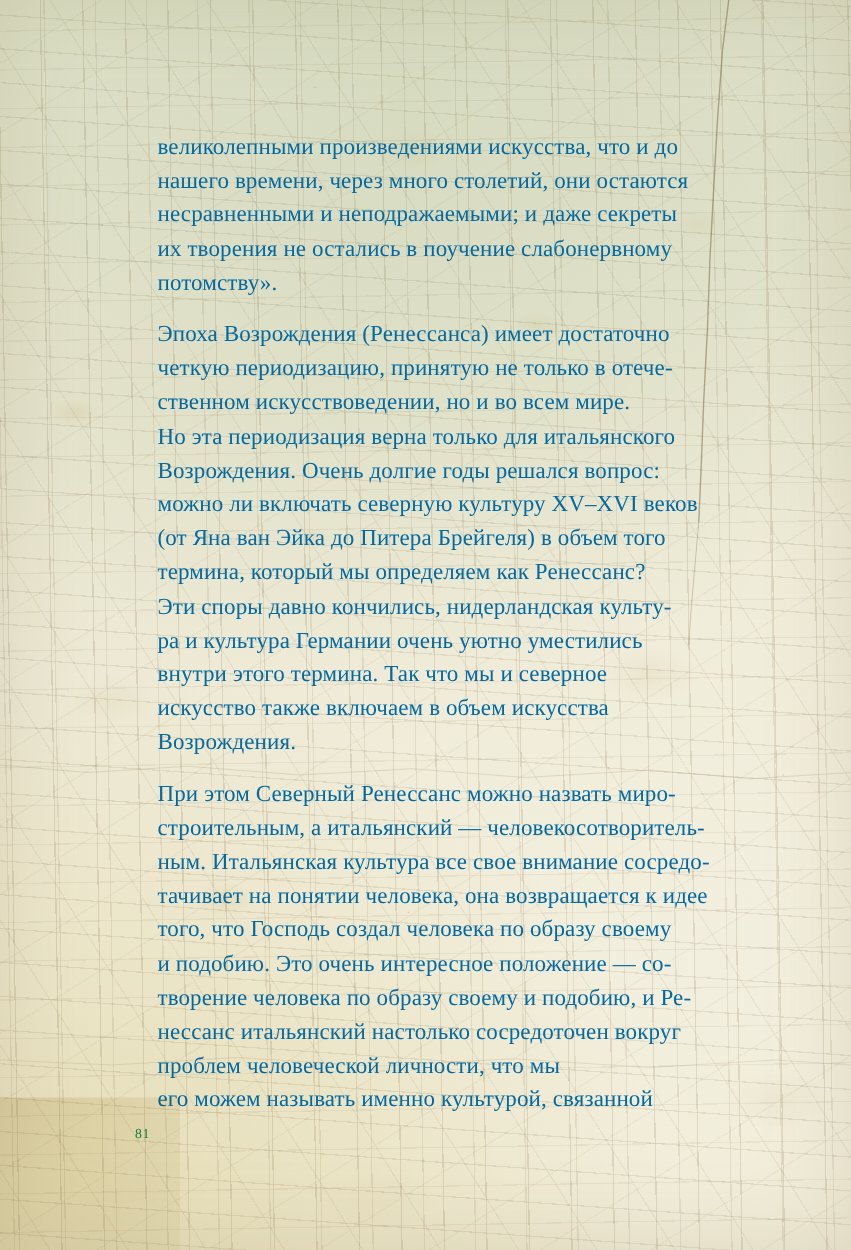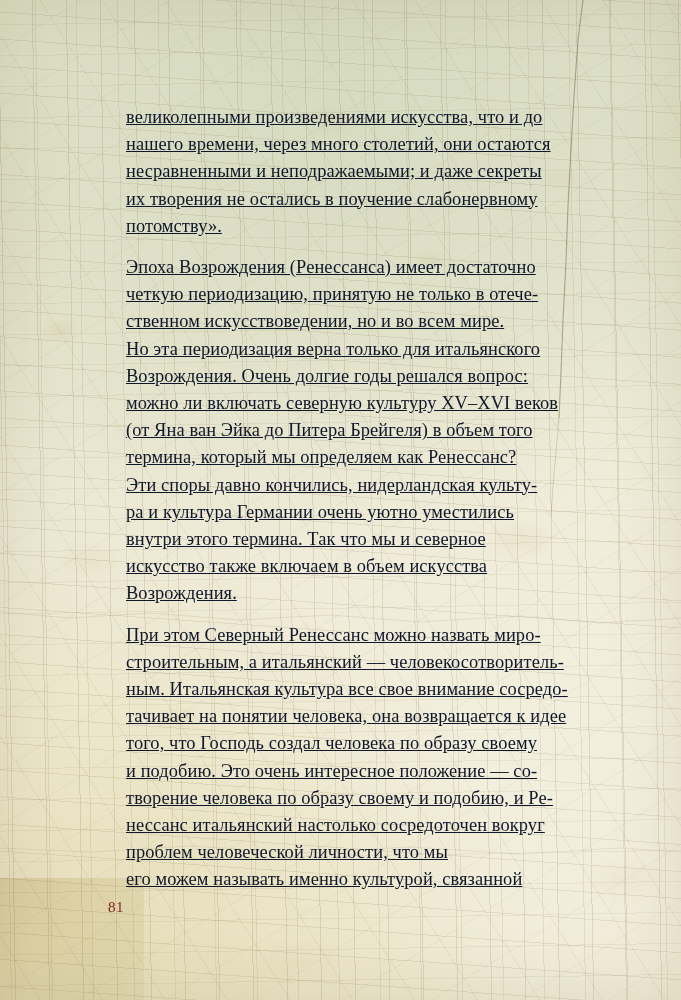--- a/index.html
+++ b/index.html
@@ -109,26 +109,25 @@
     pointer-events: none;
     opacity: .55;
   }
 
   
   .text-column {
     position: absolute;
     left: 126px;
     top: 104px;
     width: 452px;
-    color: #0f172a;
+    color: #0369a1;
     font-size: 18.4px;
     line-height: 27.2px;
     letter-spacing: .1px;
     text-rendering: optimizeLegibility;
-    text-decoration: underline;
   }
 
   .para {
     margin: 0;
     white-space: pre-line;
   }
   .para + .para {
     margin-top: 14px;
   }
 
@@ -140,24 +139,24 @@
     width: 144px;
     height: 122px;
     background:
       linear-gradient(135deg, rgba(205,186,126,.34) 0%, rgba(205,186,126,.18) 55%, rgba(205,186,126,.10) 100%);
     mix-blend-mode: multiply;
   }
   .folio-number {
     position: absolute;
     left: 108px;
     top: 899px;
-    font-size: 15px;
+    font-size: 11px;
     line-height: 17px;
     letter-spacing: .5px;
-    color: #7f1d1d;
+    color: #15803d;
     font-family: "Liberation Serif", "DejaVu Serif", serif;
   }
 
   
   .vignette {
     position: absolute;
     inset: 0;
     pointer-events: none;
     box-shadow: inset 0 0 70px rgba(150,135,95,.22);
   }

